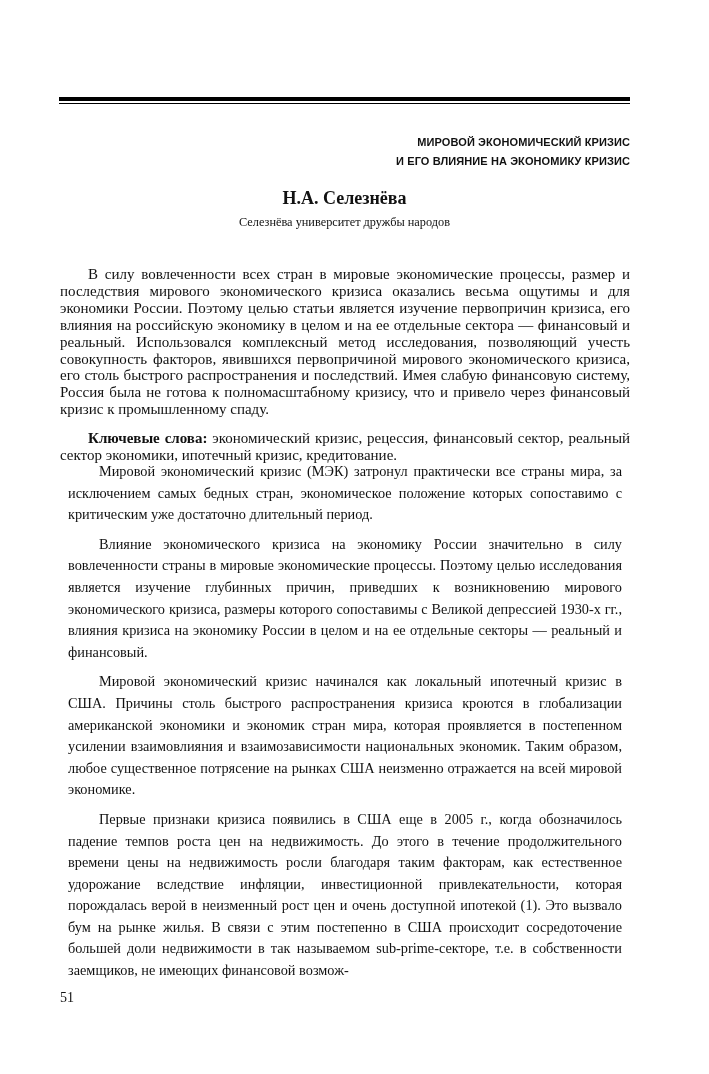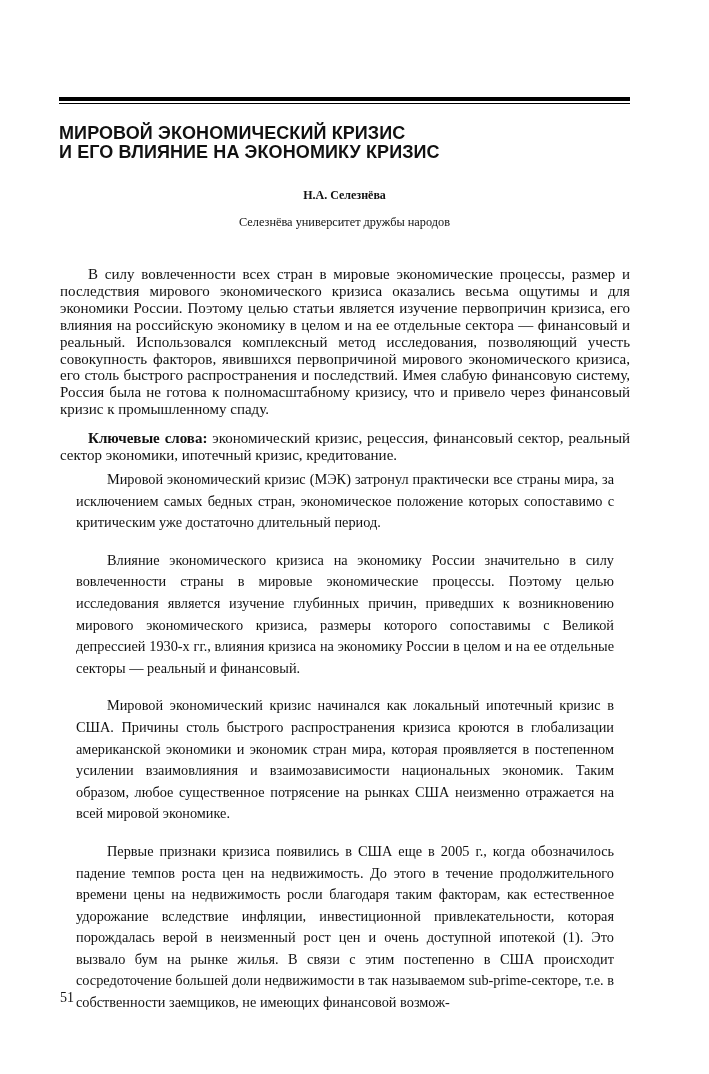--- a/index.html
+++ b/index.html
@@ -3,39 +3,39 @@
 <meta charset="utf-8">
 <style>
   html, body { margin: 0; padding: 0; background: #ffffff; }
   body {
     width: 709px; height: 1074px; position: relative; overflow: hidden;
     font-family: "Liberation Serif", serif; color: #111;
   }
   .rule-thick { position: absolute; left: 59px; top: 97px; width: 571px; height: 4px; background: #000; }
   .rule-thin  { position: absolute; left: 59px; top: 103px; width: 571px; height: 1px; background: #000; }
   .title {
-    position: absolute; left: 59px; top: 124px; width: 571px; text-align: left;
-    font-family: "Liberation Sans", sans-serif; font-weight: bold; font-size: 18px; line-height: 19px;
+    position: absolute; left: 59px; top: 133px; width: 571px; text-align: right;
+    font-family: "Liberation Sans", sans-serif; font-weight: bold; font-size: 11px; line-height: 19px;
     letter-spacing: 0.1px;
   }
-  .author { position: absolute; left: 59px; top: 188px; width: 571px; text-align: center; font-weight: bold; font-size: 12px; }
+  .author { position: absolute; left: 59px; top: 188px; width: 571px; text-align: center; font-weight: bold; font-size: 18px; }
   .affil  { position: absolute; left: 59px; top: 214px; width: 571px; text-align: center; font-size: 12.3px; line-height: 16px; }
   .affil .addr { font-style: italic; }
   .abstract {
     position: absolute; left: 60px; top: 266px; width: 570px;
     font-size: 15px; line-height: 16.9px; text-align: justify;
   }
   .abstract p { margin: 0; text-indent: 28px; }
   .abstract p.kw { margin-top: 12px; }
   .abstract .kw-label { font-weight: bold; }
   .body {
     position: absolute; left: 60px; top: 453px; width: 570px;
     font-size: 14.3px; line-height: 21.6px; text-align: justify;
   }
-  .body p { margin: 16px; text-indent: 31px; }
+  .body p { margin: 8px; text-indent: 31px; }
   .page-num { position: absolute; left: 60px; top: 990px; font-size: 14px; }
 </style>
 </head>
 <body>
 
 <div class="rule-thick"></div>
 <div class="rule-thin"></div>
 
 <div class="title">
   <div>МИРОВОЙ ЭКОНОМИЧЕСКИЙ КРИЗИС</div>

